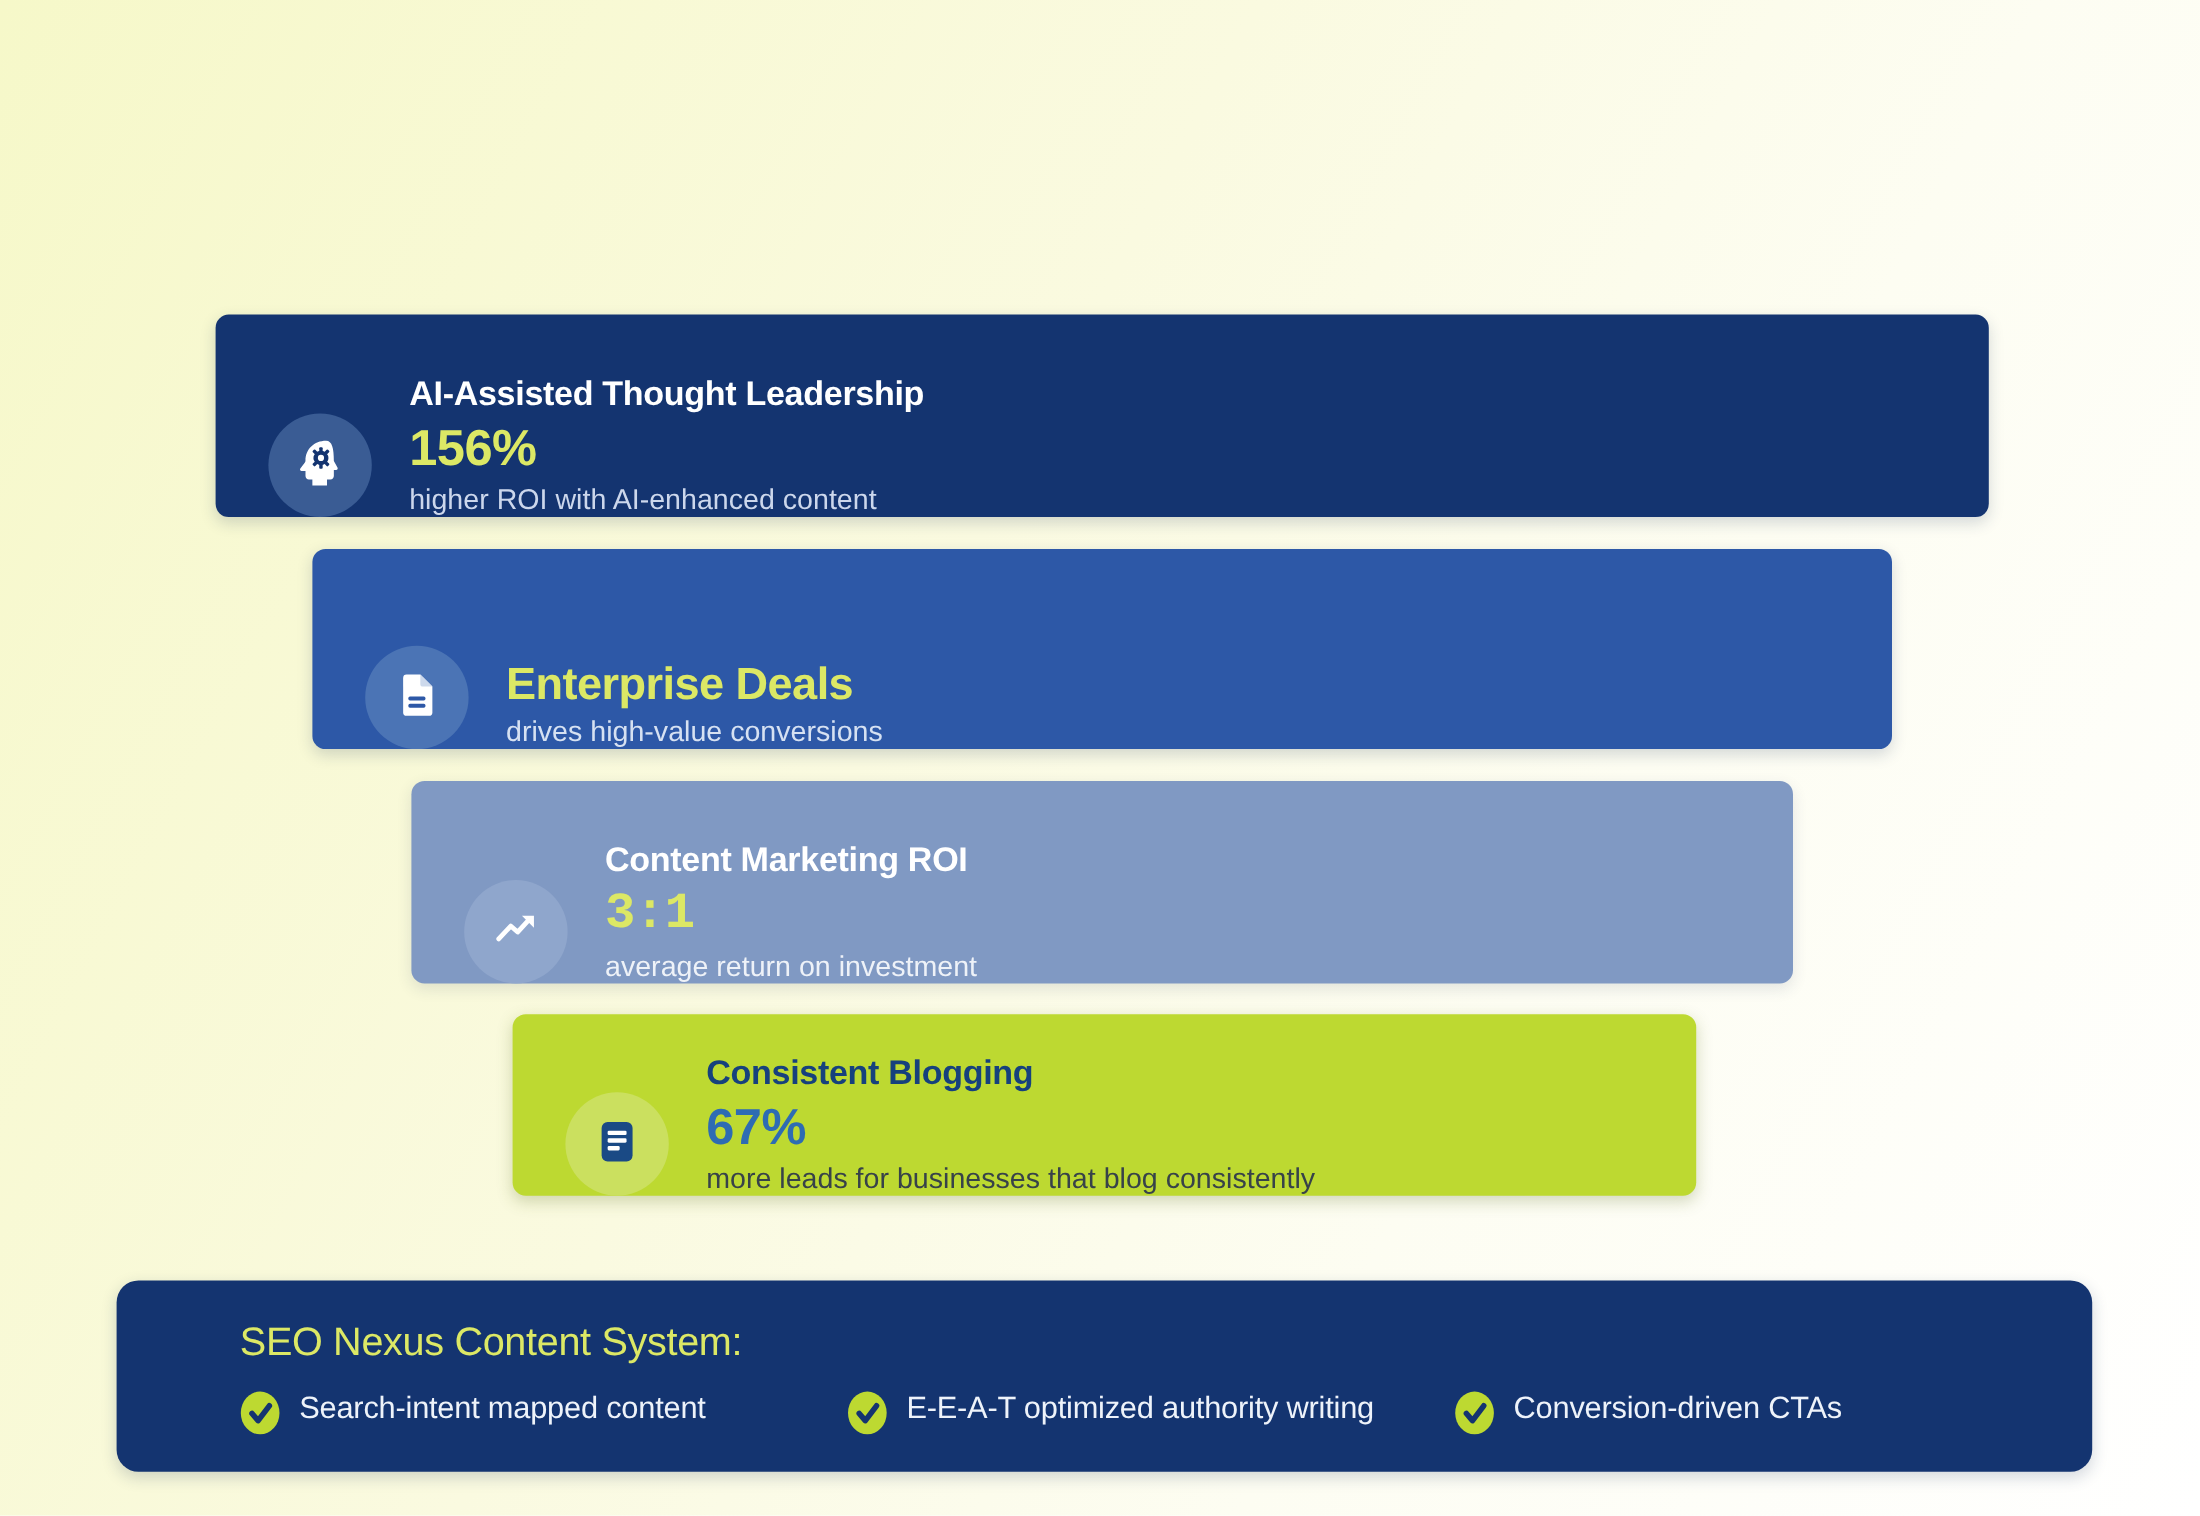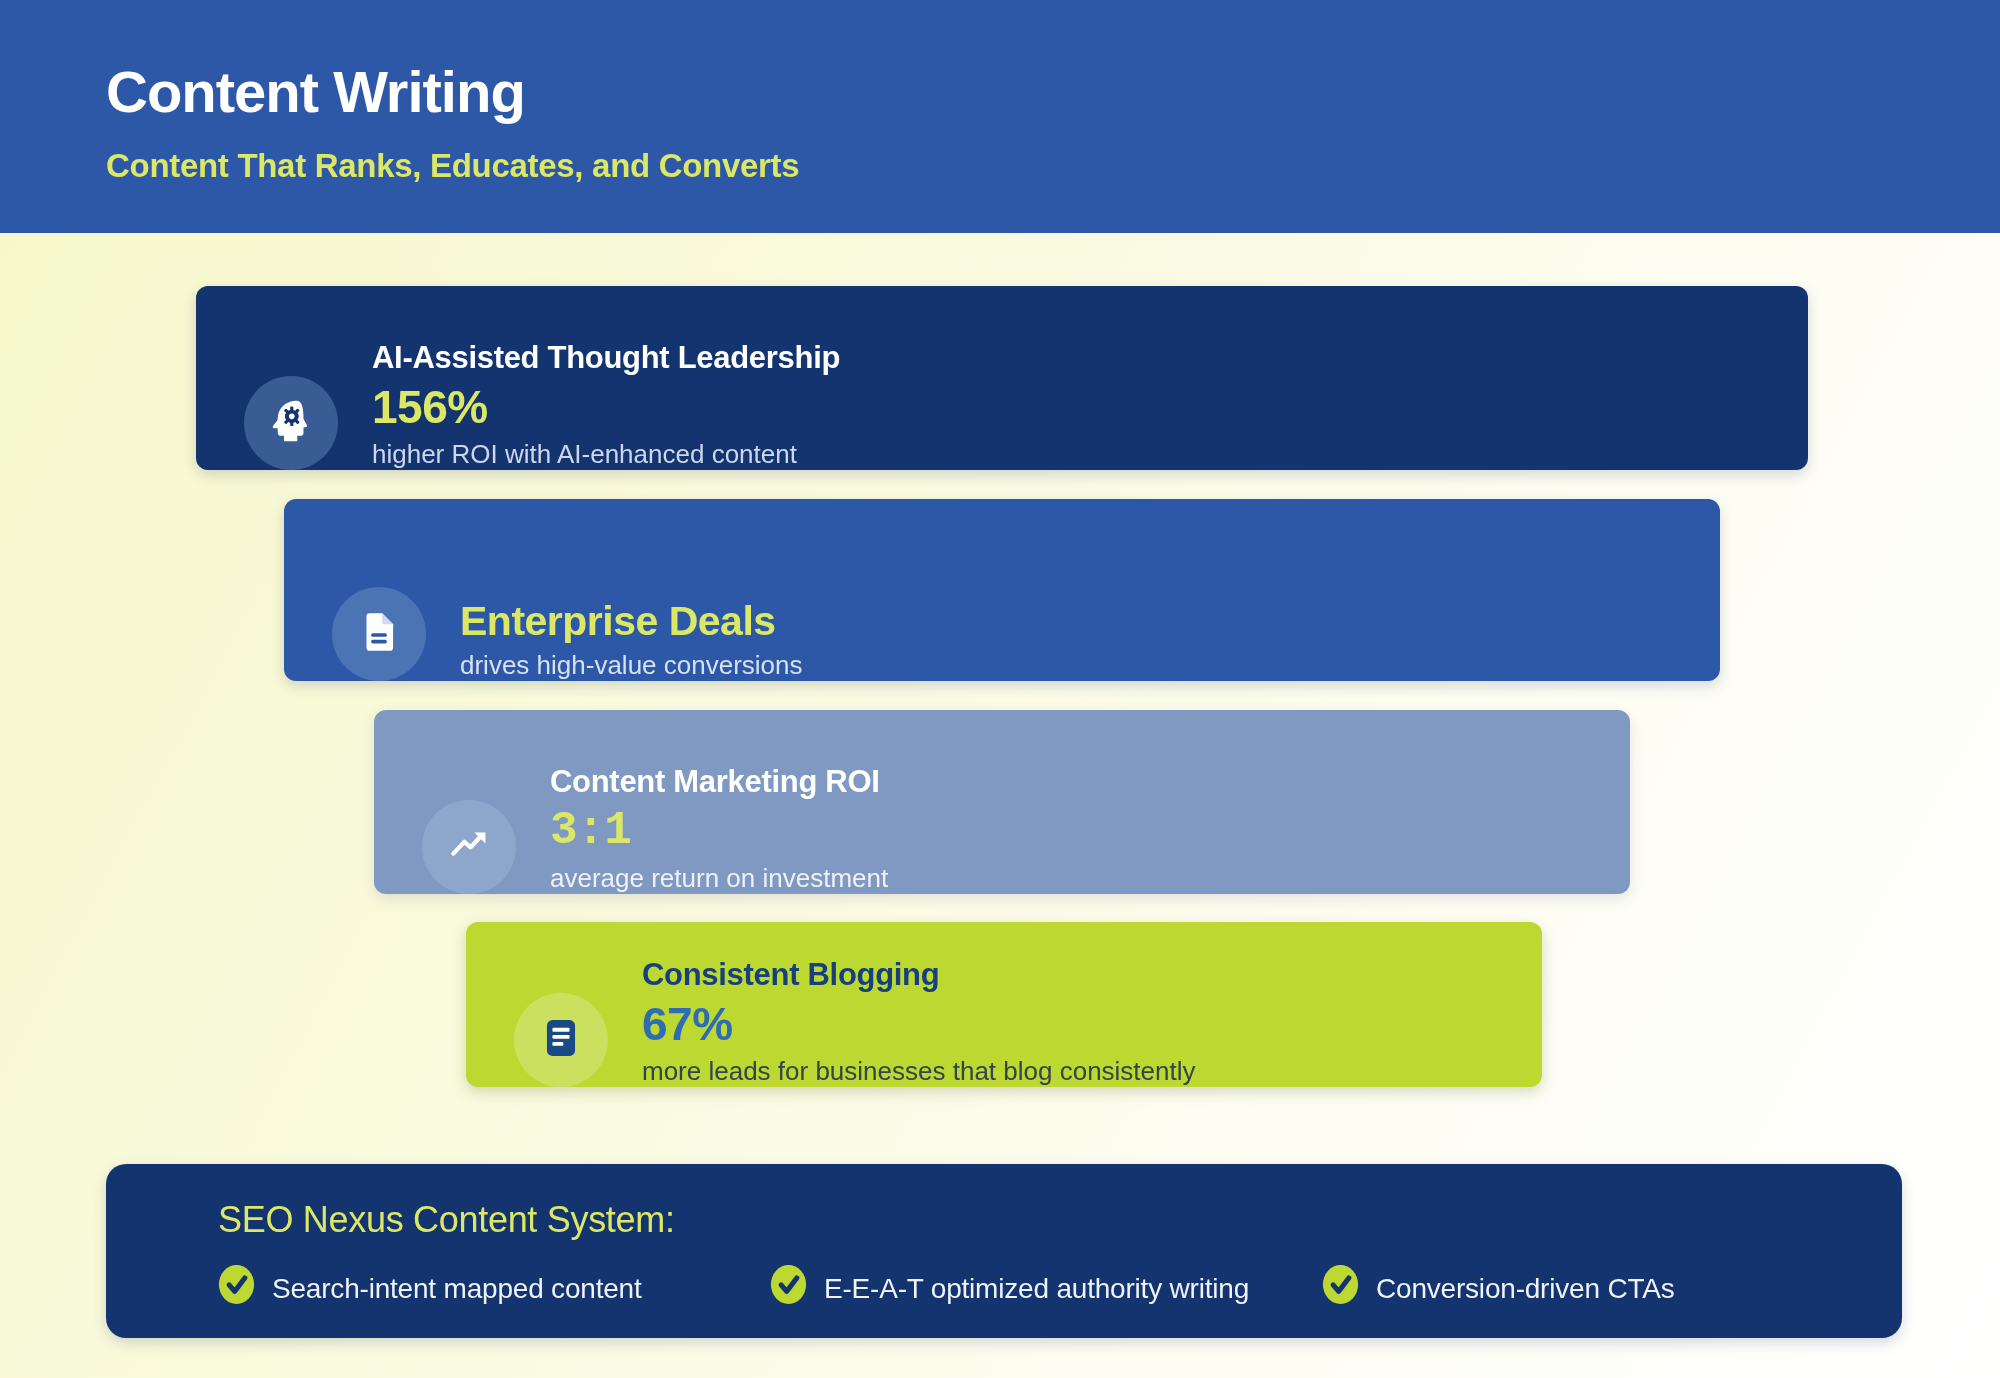--- a/index.html
+++ b/index.html
@@ -72,44 +72,40 @@
   .footer{
     position:absolute;left:106px;top:1164px;width:1796px;height:174px;
     background:var(--navy,#143470);border-radius:20px;
     box-sizing:border-box;padding:36px 0 0 112px;
     box-shadow:0 5px 14px rgba(30,50,90,0.18);
   }
   .footer .heading{
     color:var(--lime-text,#dce865);font-size:36px;font-weight:400;line-height:1.1;letter-spacing:-0.3px;
   }
   .footer .items{display:flex;margin-top:24px;align-items:center;}
-  .footer .item{display:flex;align-items:flex-end;width:552px;flex:0 0 auto;}
+  .footer .item{display:flex;align-items:flex-start;width:552px;flex:0 0 auto;}
   .footer .item:last-child{width:auto;}
   .footer .item .check{flex:0 0 auto;margin-right:17px;display:flex;}
   .footer .item .label{color:#eef3fa;font-size:28px;font-weight:400;letter-spacing:-0.2px;}
 
   
   .ic-white{fill:#ffffff;}
   .ic-navy{fill:var(--navy,#143470);}
   .ic-blue{fill:var(--header-blue,#2d58a7);}
   .ic-fold{fill:#cdd9ec;}
   .ic-listbox{fill:#1a4a85;}
   .ic-lime{fill:var(--lime,#bdd931);}
   .stroke-white{stroke:#ffffff;fill:none;stroke-width:5.5;stroke-linecap:round;stroke-linejoin:round;}
   .stroke-navy{stroke:var(--navy,#143470);fill:none;stroke-width:5.5;stroke-linecap:round;stroke-linejoin:round;}
 </style>
 </head>
 <body>
 
 <div class="stage">
 
-  <div class="header">
-    <h1>Content Writing</h1>
-    <h2>Content That Ranks, Educates, and Converts</h2>
-  </div>
 
   <div class="card card1">
     <div class="badge">
       <span>
         <svg width="50" height="50" viewBox="0 0 64 64">
           <path class="ic-white" d="M39 6 C25 6 15 16 15 29 c0 1 -0.3 1.9 -0.9 2.7 L9 38.4 c-0.9 1.2 -0.1 2.8 1.4 2.8 L15 41.2 15 47 c0 2.2 1.8 4 4 4 l4 0 0 7 17 0 0 -7 4 0 c2.2 0 4 -1.8 4 -4 l0 -7 2.6 0 c1.5 0 2.4 -1.7 1.6 -3 L48 29.5 C48 15 46 6 39 6 Z"></path>
           <g>
             <g class="ic-navy">
               <rect x="31" y="13.5" width="4" height="6" rx="1.2"></rect>
               <rect x="31" y="32.5" width="4" height="6" rx="1.2"></rect>

